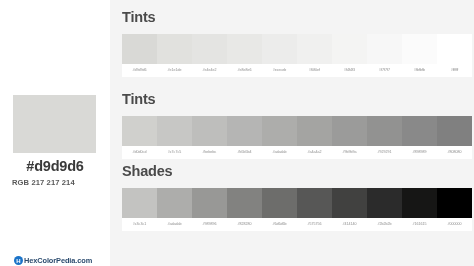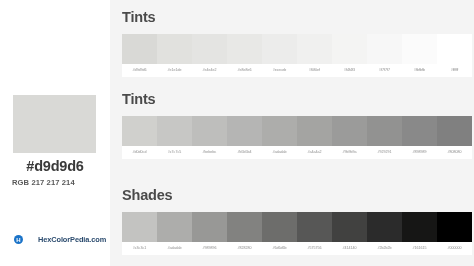--- a/index.html
+++ b/index.html
@@ -59,24 +59,24 @@
     text-align: left;
     font-size: 7.6px;
     font-weight: bold;
     color: #595959;
     letter-spacing: 0.1px;
   }
 
   .brand {
     position: absolute;
     left: 14px;
-    top: 235px;
+    top: 256px;
     display: flex;
     align-items: center;
-    gap: 15px;
+    gap: 1px;
   }
   .brand-icon {
     width: 9px;
     height: 9px;
     border-radius: 50%;
     background: #1a73c8;
     display: flex;
     align-items: center;
     justify-content: center;
     color: #ffffff;
@@ -99,21 +99,21 @@
     background: #f4f4f4;
   }
 
   .section {
     position: absolute;
     left: 0;
     width: 364px;
   }
   .section-tints  { top: 10px; }
   .section-tones  { top: 92px; }
-  .section-shades { top: 188px; }
+  .section-shades { top: 164px; }
 
   .section-title {
     margin-left: 12px;
     font-size: 14.5px;
     font-weight: bold;
     color: #4a4a4a;
     line-height: 1;
     padding-bottom: 9px;
     letter-spacing: -0.2px;
   }

